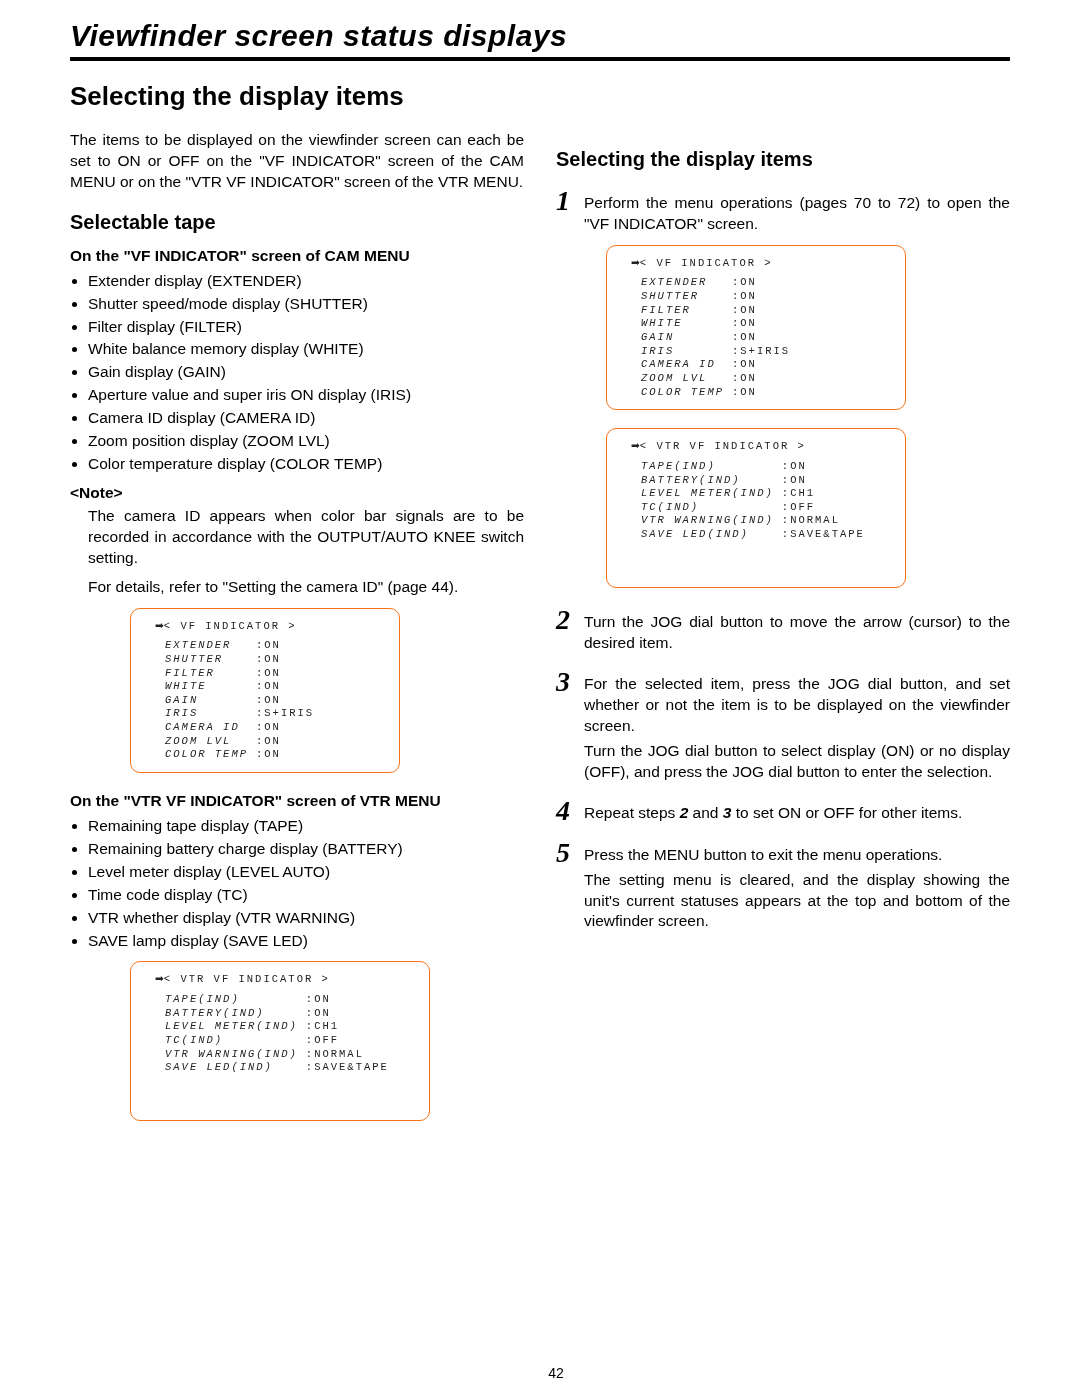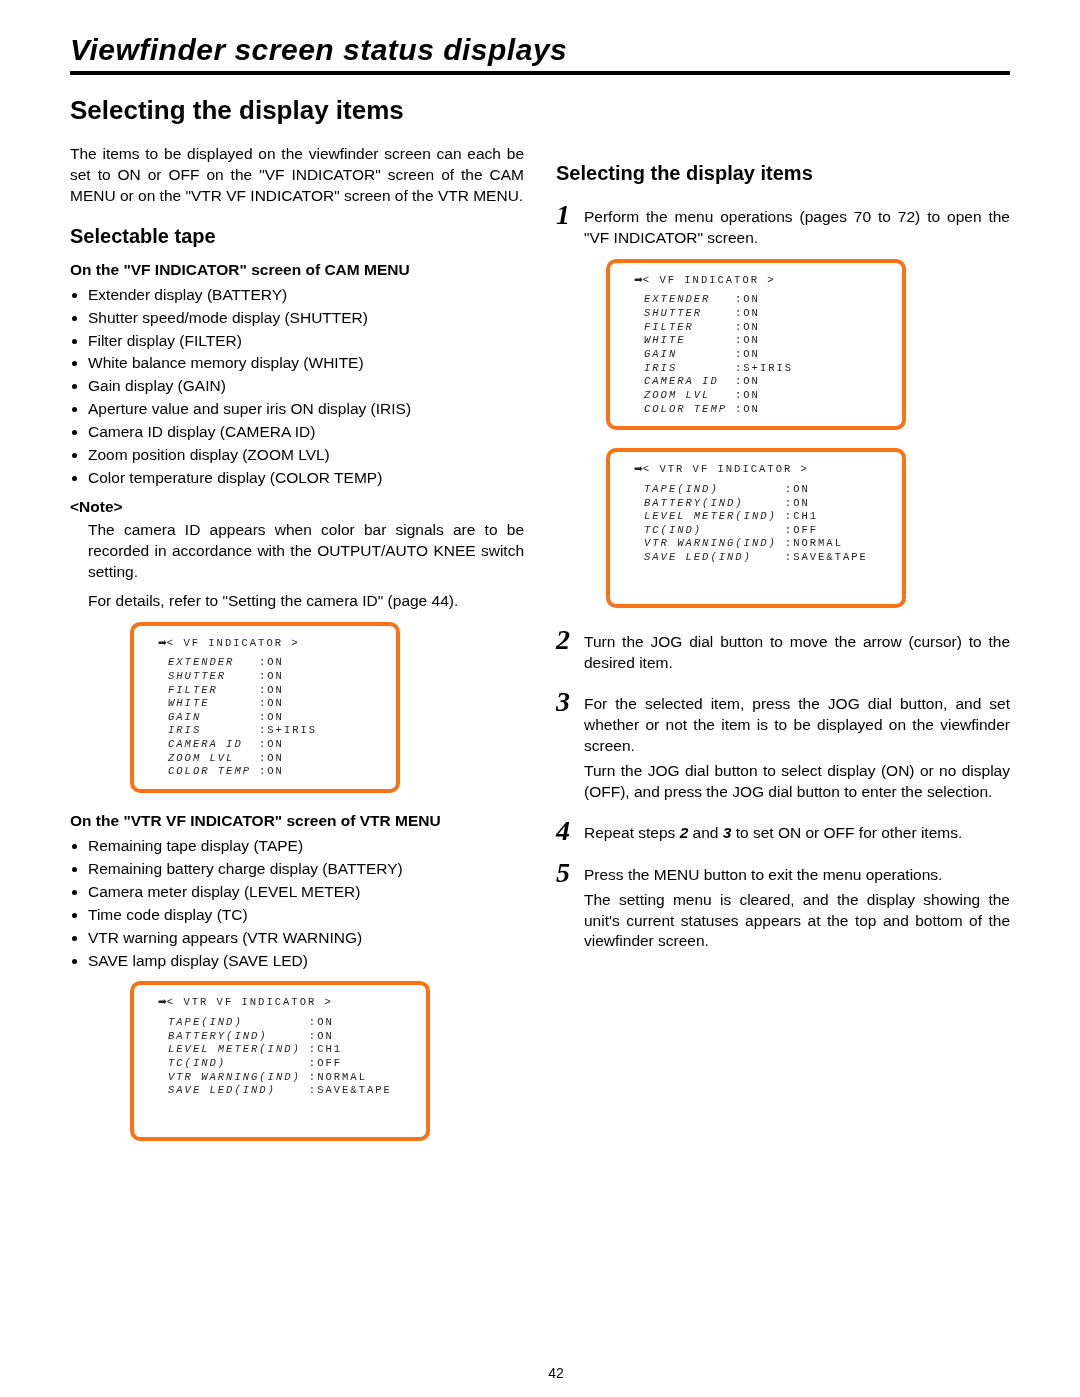--- a/index.html
+++ b/index.html
@@ -6,21 +6,21 @@
     margin: 0;
     padding: 0;
     background: #fff;
     font-family: Arial, Helvetica, sans-serif;
     color: #000;
   }
   .page {
     width: 1080px;
     min-height: 1397px;
     margin: 0 auto;
-    padding: 27px 70px 30px 70px;
+    padding: 13px 70px 30px 70px;
     box-sizing: border-box;
     position: relative;
   }
   .main-title {
     font-size: 30px;
     font-weight: bold;
     font-style: italic;
     margin: 6px 0 2px 0;
     letter-spacing: 0.5px;
   }
@@ -77,21 +77,21 @@
   }
 
   
   .screen-wrap {
     margin: 10px auto 18px auto;
   }
   .screen-wrap.left   { width: 270px; margin-left: 60px; }
   .screen-wrap.wide   { width: 300px; margin-left: 60px; }
   .screen-wrap.right  { width: 300px; margin-left: 50px; }
   .screen {
-    border: 4px solid #f97316;
+    border: 1px solid #f97316;
     border-radius: 10px;
     padding: 10px 12px 10px 12px;
     font-family: "Courier New", Courier, monospace;
     font-size: 10.5px;
     letter-spacing: 2px;
     color: #222;
     min-height: 160px;
     box-sizing: border-box;
     line-height: 1.3;
   }
@@ -147,21 +147,21 @@
   <div class="columns">
 
     <div class="col">
 
       <p class="para">The items to be displayed on the viewfinder screen can each be set to ON or OFF on the "VF INDICATOR" screen of the CAM MENU or on the "VTR VF INDICATOR" screen of the VTR MENU.</p>
 
       <div class="h3">Selectable tape</div>
 
       <div class="h4">On the "VF INDICATOR" screen of CAM MENU</div>
       <ul class="bullets">
-        <li>Extender display (BATTERY)</li>
+        <li>Extender display (EXTENDER)</li>
         <li>Shutter speed/mode display (SHUTTER)</li>
         <li>Filter display (FILTER)</li>
         <li>White balance memory display (WHITE)</li>
         <li>Gain display (GAIN)</li>
         <li>Aperture value and super iris ON display (IRIS)</li>
         <li>Camera ID display (CAMERA ID)</li>
         <li>Zoom position display (ZOOM LVL)</li>
         <li>Color temperature display (COLOR TEMP)</li>
       </ul>
 
@@ -212,23 +212,23 @@
                 </tr>
           </tbody>
             </table>
         </div>
       </div>
 
       <div class="h4">On the "VTR VF INDICATOR" screen of VTR MENU</div>
       <ul class="bullets">
         <li>Remaining tape display (TAPE)</li>
         <li>Remaining battery charge display (BATTERY)</li>
-        <li>Camera meter display (LEVEL METER)</li>
+        <li>Level meter display (LEVEL AUTO)</li>
         <li>Time code display (TC)</li>
-        <li>VTR warning appears (VTR WARNING)</li>
+        <li>VTR whether display (VTR WARNING)</li>
         <li>SAVE lamp display (SAVE LED)</li>
       </ul>
 
       <div class="screen-wrap wide">
         <div class="screen">
           <div class="title-row"><span class="arrow">➡</span><span>&lt; VTR VF INDICATOR &gt;</span></div>
           <table>
             <tbody>
                 <tr>
                   <td class="label">TAPE(IND)</td>

